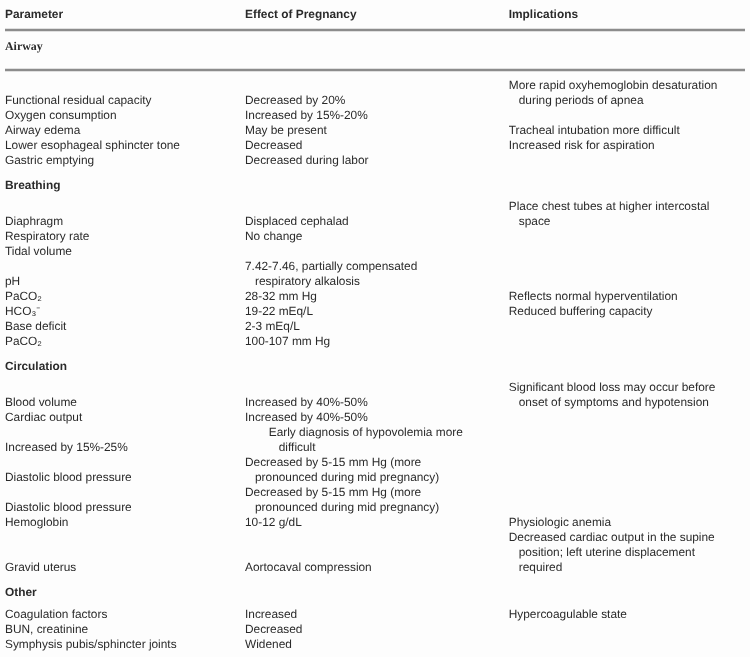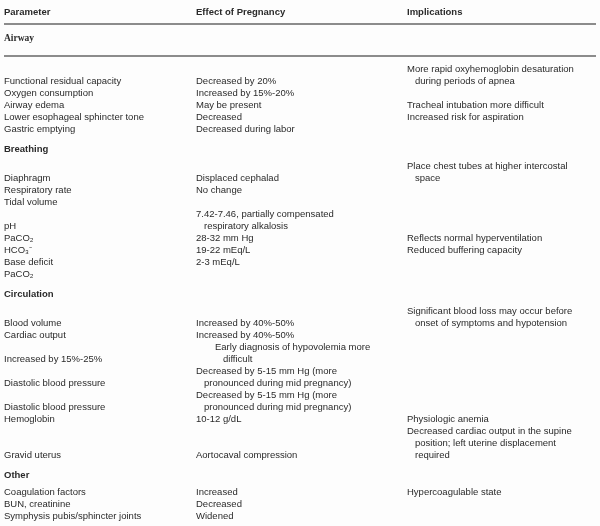--- a/index.html
+++ b/index.html
@@ -113,20 +113,21 @@
             <div class="c2 cell">19-22 mEq/L</div>
             <div class="c3 cell">Reduced buffering capacity</div>
           </div>
           <div class="row">
             <div class="c1 cell">Base deficit</div>
             <div class="c2 cell">2-3 mEq/L</div>
             <div class="c3 cell"></div>
           </div>
           <div class="row">
             <div class="c1 cell">PaCO₂</div>
+            <div class="c2 cell">100-107 mm Hg</div>
             <div class="c3 cell"></div>
           </div>
         </div>
       </div>
       <div class="section">
         <div class="section-title">Circulation</div>
         <div class="rows">
           <div class="row">
             <div class="c1 cell">Blood volume</div>
             <div class="c2 cell">Increased by 40%-50%</div>

